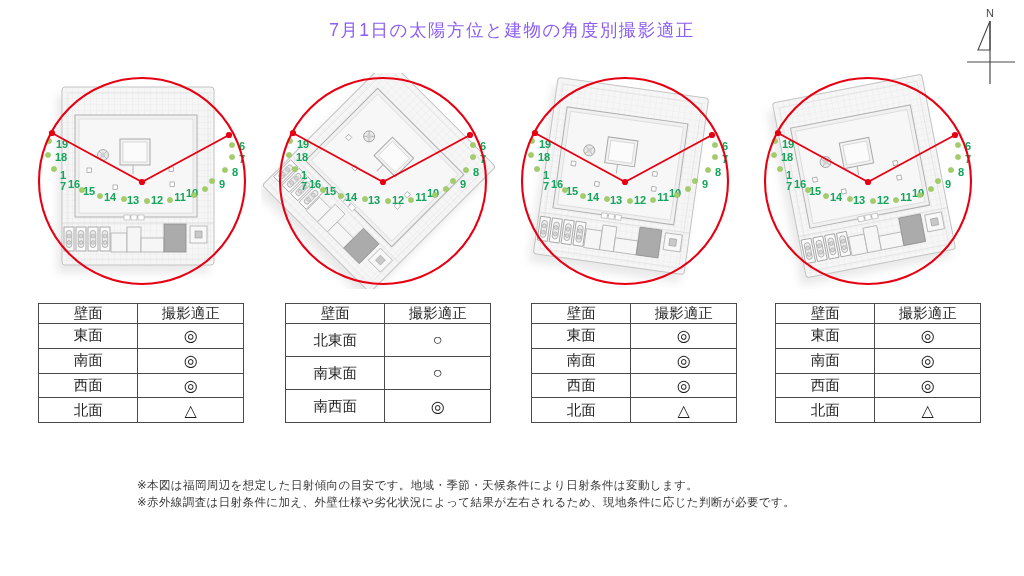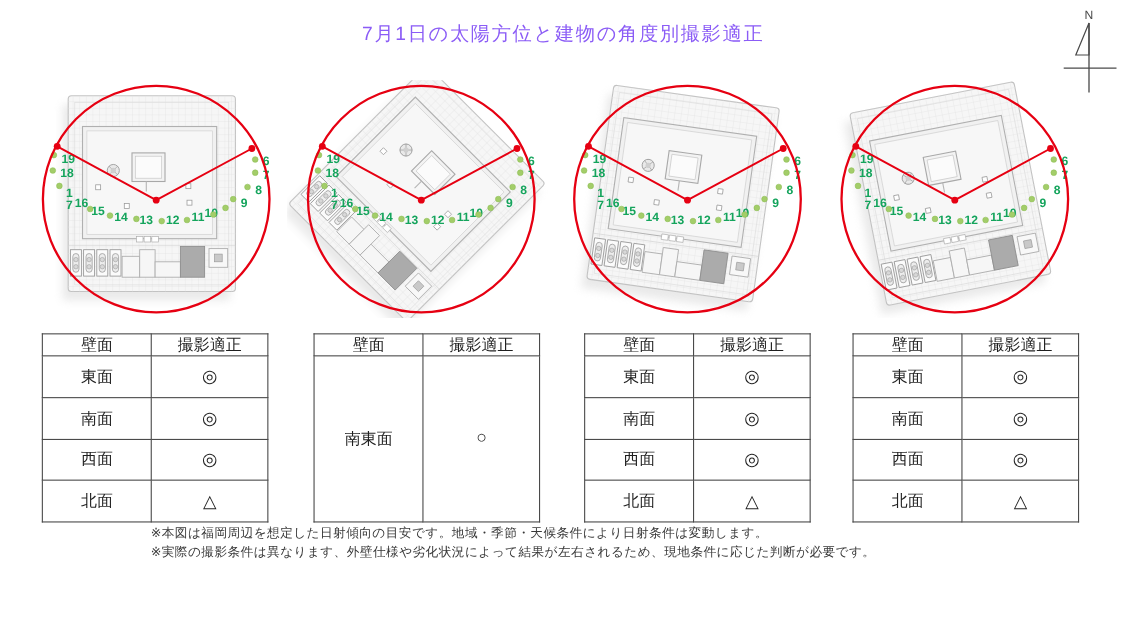--- a/index.html
+++ b/index.html
@@ -6,21 +6,21 @@
   .stage{
     position:relative;width:1024px;height:576px;background:#ffffff;overflow:hidden;
     font-family:"Liberation Sans","DejaVu Sans",sans-serif;
   }
   .page-title{
     position:absolute;top:18px;left:0;width:1024px;text-align:center;
     font-size:17.5px;color:#8b5cf6;letter-spacing:1.5px;
   }
   .compass{position:absolute;left:966px;top:4px;}
   .panel{position:absolute;top:73px;width:244px;height:216px;}
-  .rtable{position:absolute;top:303px;width:206px;height:172px;}
+  .rtable{position:absolute;top:303px;width:206px;height:120px;}
   table.rating{
     width:100%;height:100%;border-collapse:collapse;table-layout:fixed;
     font-size:14.5px;color:#1f1f1f;
   }
   table.rating th, table.rating td{
     border:1px solid #4a4a4a;text-align:center;vertical-align:middle;
     font-weight:normal;padding:0;
   }
   table.rating .sym{font-size:16px;}
   .notes{
@@ -402,22 +402,30 @@
   <div class="rtable" id="rtable-1" style="left: 285px;">
       <table class="rating">
         <thead>
           <tr>
             <th style="width: 48%;">壁面</th>
             <th>撮影適正</th>
           </tr>
         </thead>
         <tbody>
           <tr>
+            <td>北東面</td>
+            <td class="sym">○</td>
+          </tr>
+          <tr>
             <td>南東面</td>
             <td class="sym">○</td>
+          </tr>
+          <tr>
+            <td>南西面</td>
+            <td class="sym">◎</td>
           </tr>
         </tbody>
       </table>
     </div>
   <div class="rtable" id="rtable-2" style="left: 531px;">
       <table class="rating">
         <thead>
           <tr>
             <th style="width: 48%;">壁面</th>
             <th>撮影適正</th>
@@ -467,16 +475,16 @@
           <tr>
             <td>北面</td>
             <td class="sym">△</td>
           </tr>
         </tbody>
       </table>
     </div>
 
   <div class="notes">
     <div>※本図は福岡周辺を想定した日射傾向の目安です。地域・季節・天候条件により日射条件は変動します。</div>
-    <div>※実際の撮影条件は異なります、外壁仕様や劣化状況によって結果が左右されるため、現地条件に応じた判断が必要です。</div>
+    <div>※赤外線調査は日射条件に加え、外壁仕様や劣化状況によって結果が左右されるため、現地条件に応じた判断が必要です。</div>
   </div>
 
 </div>
 
 </body></html>

